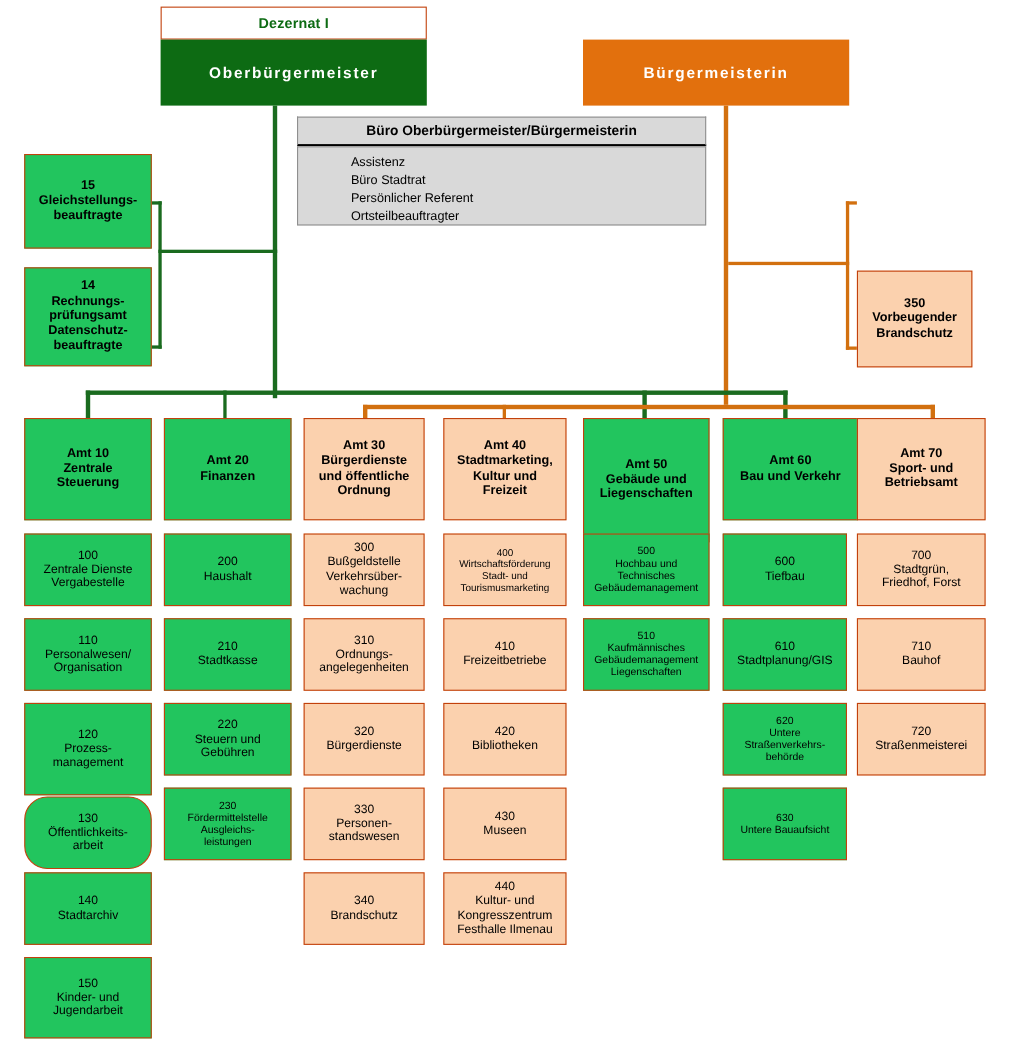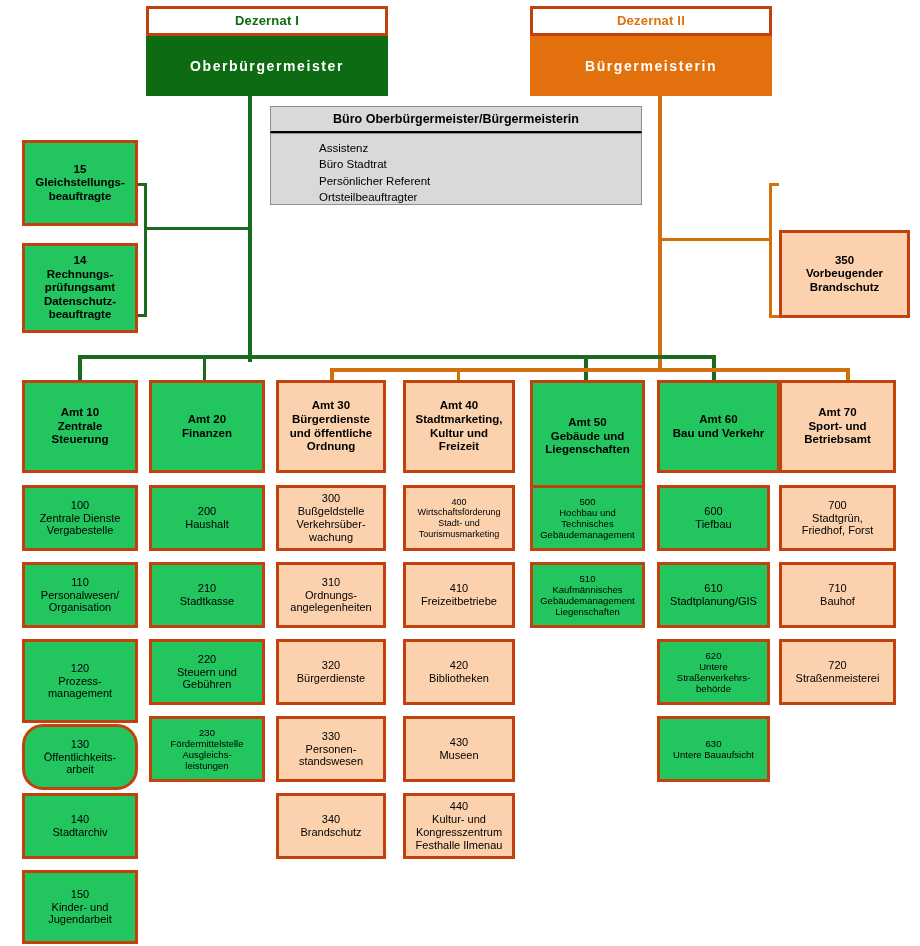--- a/index.html
+++ b/index.html
@@ -10,21 +10,21 @@
   #chart{
     position:relative;
     width:920px;
     height:946px;
     overflow:hidden;
     background:#ffffff;
   }
   .box{
     position:absolute;
     box-sizing:border-box;
-    border:3px solid #c2410c;
+    border:1px solid #c2410c;
     display:flex;
     align-items:center;
     justify-content:center;
     text-align:center;
     line-height:1.18;
     color:#000000;
     z-index:5;
   }
   .box .inner{ padding:2px 4px; width:100%; }
   .green-fill{ background:#22c55e; }
@@ -118,23 +118,20 @@
   <div class="ln o over" style="left:457px;top:368px;width:3px;height:12px;"></div>
   <div class="ln o over" style="left:846px;top:368px;width:4px;height:12px;"></div>
 
   <div class="box white-fill hdr-label hdr-green-text" style="left:146px;top:6px;width:242px;height:30px;">
     <span class="inner">Dezernat I</span>
   </div>
   <div class="box hdr-bar green" style="left:146px;top:36px;width:242px;height:60px;">
     <span class="inner">Oberbürgermeister</span>
   </div>
 
-  <div class="box white-fill hdr-label hdr-orange-text" style="left:530px;top:6px;width:242px;height:30px;">
-    <span class="inner">Dezernat II</span>
-  </div>
   <div class="box hdr-bar orange" style="left:530px;top:36px;width:242px;height:60px;">
     <span class="inner">Bürgermeisterin</span>
   </div>
 
   <div class="box gray-fill office-title" style="left:270px;top:106px;width:372px;height:27px;">
     <span class="inner">Büro Oberbürgermeister/Bürgermeisterin</span>
   </div>
   <div class="box gray-fill office-list" style="left:270px;top:133px;width:372px;height:72px;">
     <div class="inner">
       <div>Assistenz</div>
@@ -154,21 +151,21 @@
   <div class="box green-fill staff" style="left:22px;top:243px;width:116px;height:90px;">
     <div class="inner">
       <div>14</div>
       <div>Rechnungs-</div>
       <div>prüfungsamt</div>
       <div>Datenschutz-</div>
       <div>beauftragte</div>
     </div>
   </div>
 
-  <div class="box orange-fill staff" style="left:779px;top:230px;width:131px;height:88px;">
+  <div class="box orange-fill staff" style="left:779px;top:246px;width:105px;height:88px;">
     <div class="inner">
       <div>350</div>
       <div>Vorbeugender</div>
       <div>Brandschutz</div>
     </div>
   </div>
 
   <div id="cols">
       <div class="box green-fill amt" style="left: 22px; top: 380px; width: 116px; height: 93px;">
         <div class="inner">

